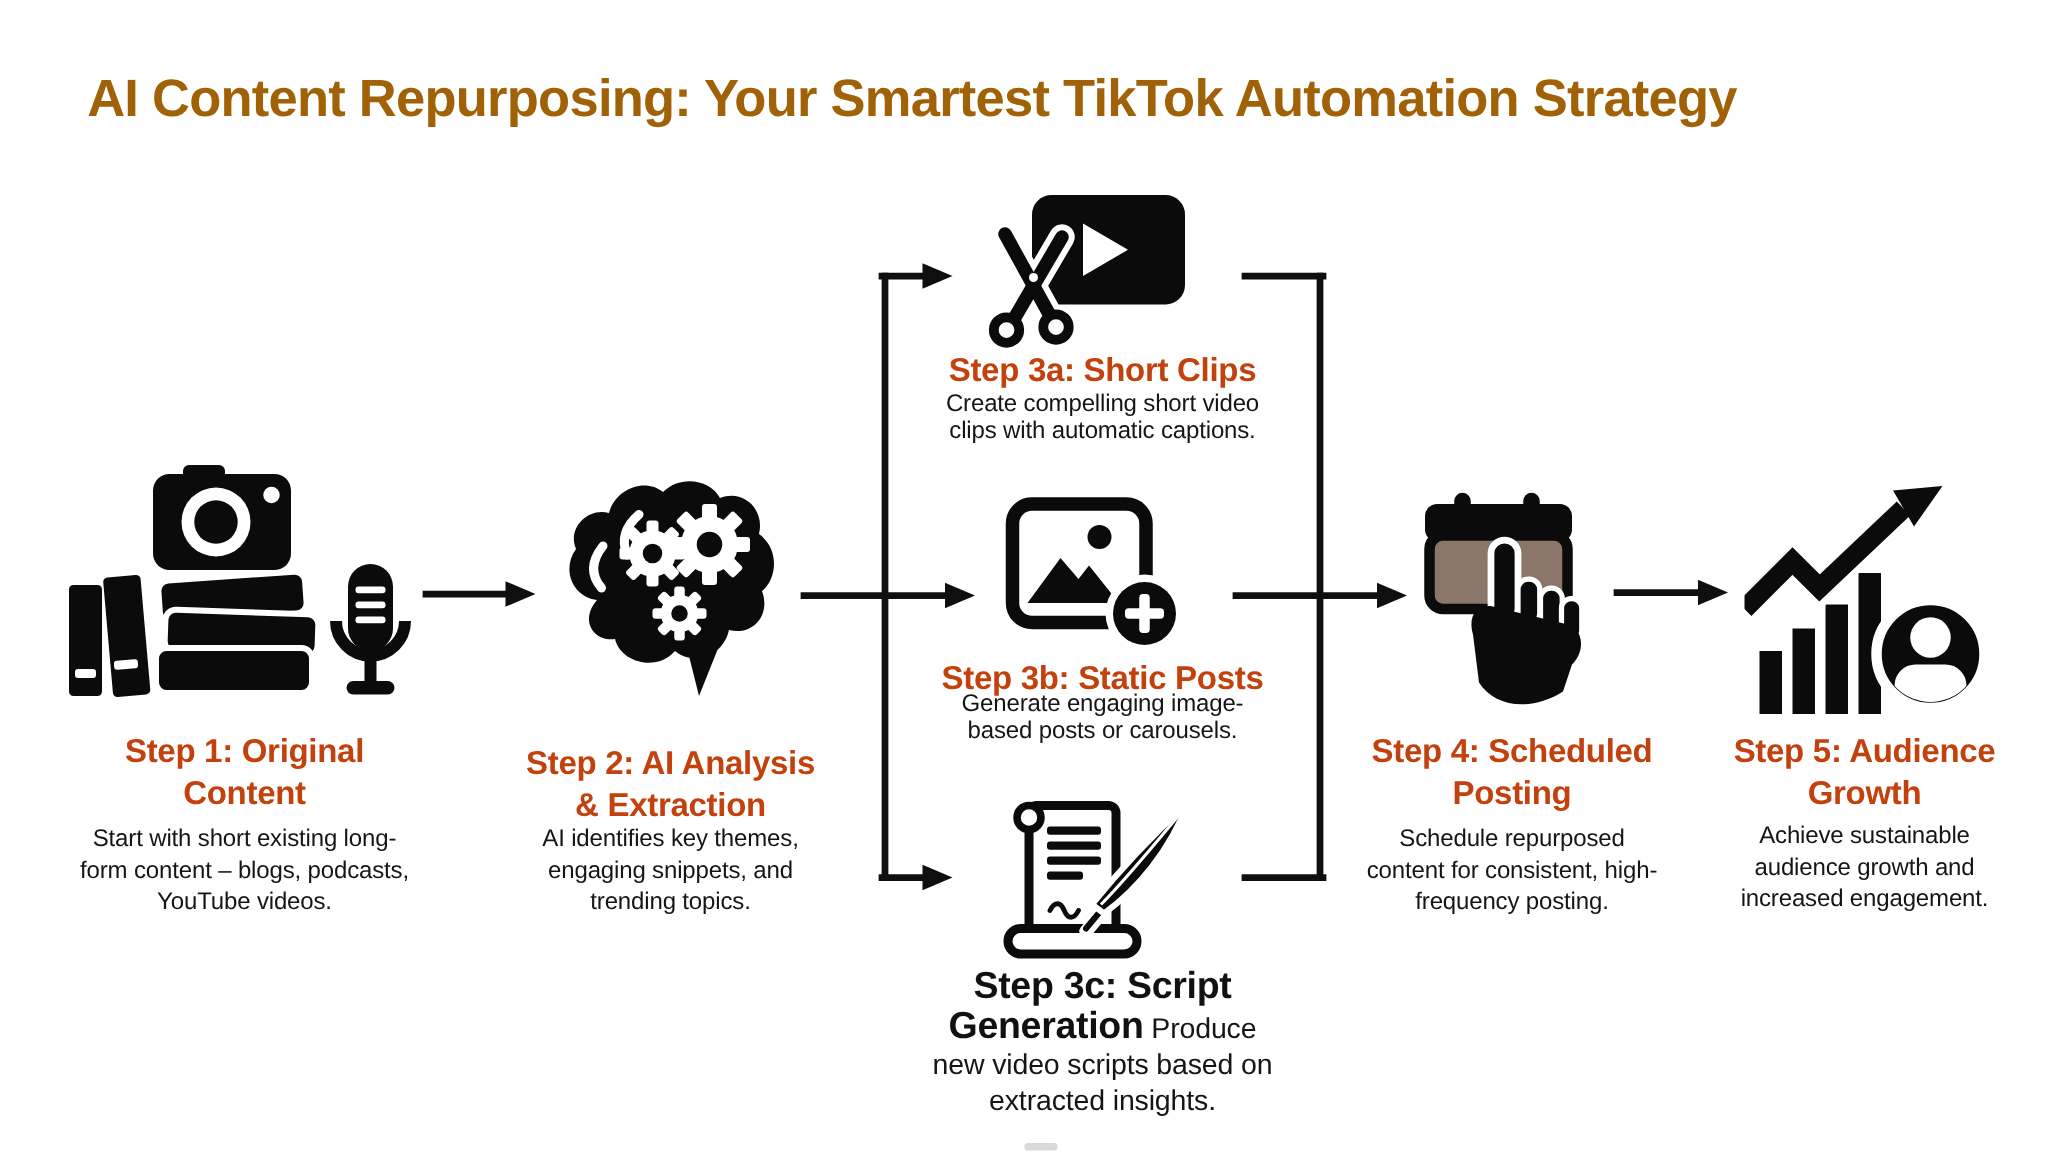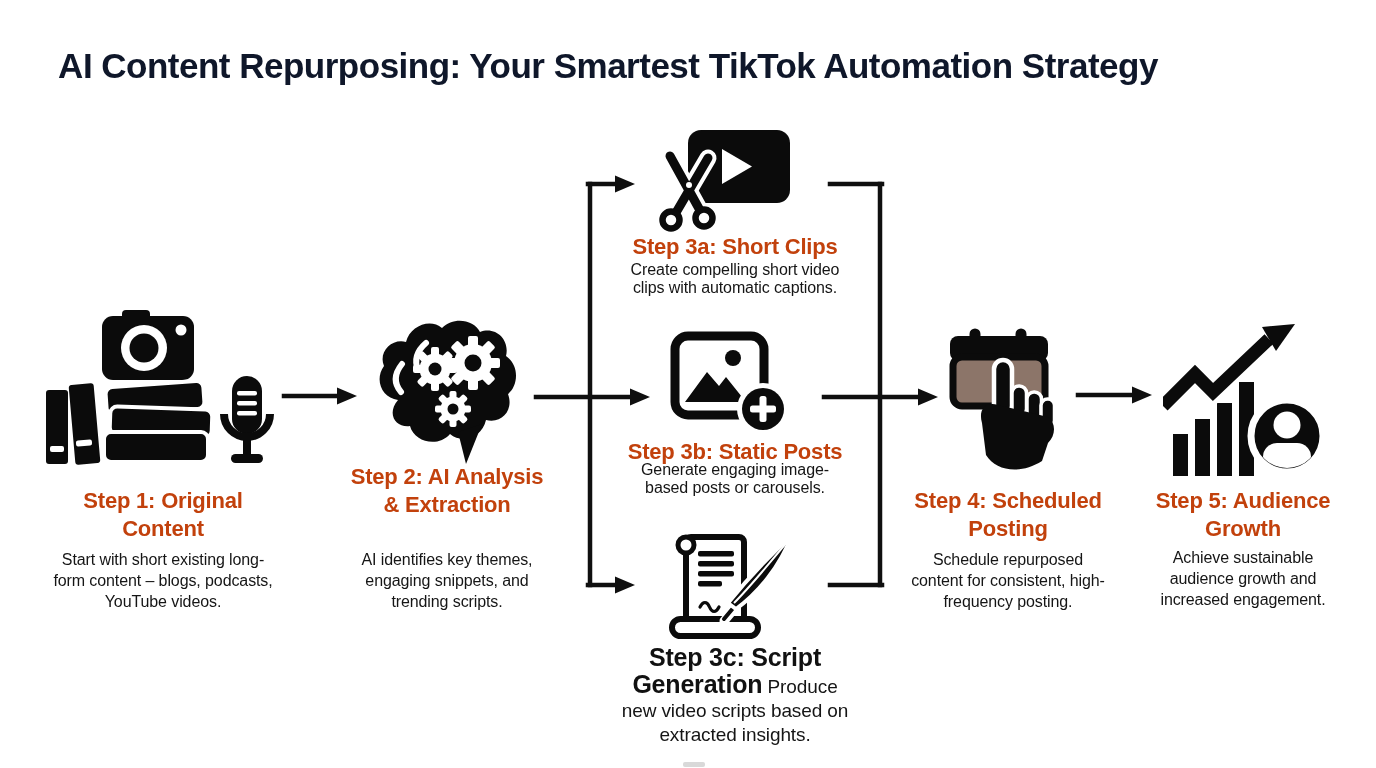--- a/index.html
+++ b/index.html
@@ -3,21 +3,21 @@
 <meta charset="utf-8">
 <style>
   html,body{margin:0;padding:0;}
   body{
     width:1376px;height:768px;background:#ffffff;position:relative;overflow:hidden;
     font-family:"Liberation Sans", sans-serif;color:#121212;
     -webkit-font-smoothing:antialiased;
   }
   .title{
     position:absolute;top:46px;left:0;width:1216px;text-align:center;margin:0;
-    font-size:35px;font-weight:700;letter-spacing:-0.5px;color:#0f172a;
+    font-size:35px;font-weight:700;letter-spacing:-0.5px;color:#a16207;
   }
   .icon{position:absolute;}
   .icon svg{display:block;}
   .txt{position:absolute;text-align:center;}
   .heading{font-weight:700;font-size:22px;line-height:1.27;letter-spacing:-0.2px;color:#c2410c;}
   .body{font-size:16px;line-height:1.3;letter-spacing:-0.1px;color:#151515;}
   .body.tight{line-height:1.14;}
   .mixed{font-size:19px;line-height:24px;letter-spacing:-0.1px;color:#151515;}
   .mixed .inline-h{font-weight:700;font-size:25px;letter-spacing:-0.2px;color:#111;}
   .connectors{position:absolute;left:0;top:0;width:1376px;height:768px;}
@@ -283,22 +283,22 @@
         <circle cx="124" cy="103" r="13.5" fill="#fff"></circle>
         <rect x="100" y="121" width="48" height="30" rx="14" fill="#fff"></rect>
       </g>
     </g>
   </svg>
 </div>
 
 <div class="txt heading" style="left:58px;top:487px;width:210px;">Step 1: Original Content</div>
 <div class="txt body" style="left:53px;top:550px;width:220px;">Start with short existing long-form content – blogs, podcasts, YouTube videos.</div>
 
-<div class="txt heading" style="left:342px;top:463px;width:210px;text-align:center;">Step 2: AI Analysis &amp; Extraction</div>
-<div class="txt body" style="left:344px;top:550px;width:206px;">AI identifies key themes, engaging snippets, and trending scripts.</div>
+<div class="txt heading" style="left:342px;top:495px;width:210px;text-align:center;">Step 2: AI Analysis &amp; Extraction</div>
+<div class="txt body" style="left:344px;top:550px;width:206px;">AI identifies key themes, engaging snippets, and trending topics.</div>
 
 <div class="txt heading" style="left:611px;top:233px;width:248px;">Step 3a: Short Clips</div>
 <div class="txt body tight" style="left:630px;top:261px;width:210px;">Create compelling short video clips with automatic captions.</div>
 
 <div class="txt heading" style="left:608px;top:438px;width:254px;">Step 3b: Static Posts</div>
 <div class="txt body tight" style="left:630px;top:461px;width:210px;">Generate engaging image-based posts or carousels.</div>
 
 <div class="txt mixed" style="left:618px;top:645px;width:234px;"><span class="inline-h">Step 3c: Script Generation</span> <span>Produce new video scripts based on extracted insights.</span></div>
 
 <div class="txt heading" style="left:897px;top:487px;width:222px;">Step 4: Scheduled Posting</div>

